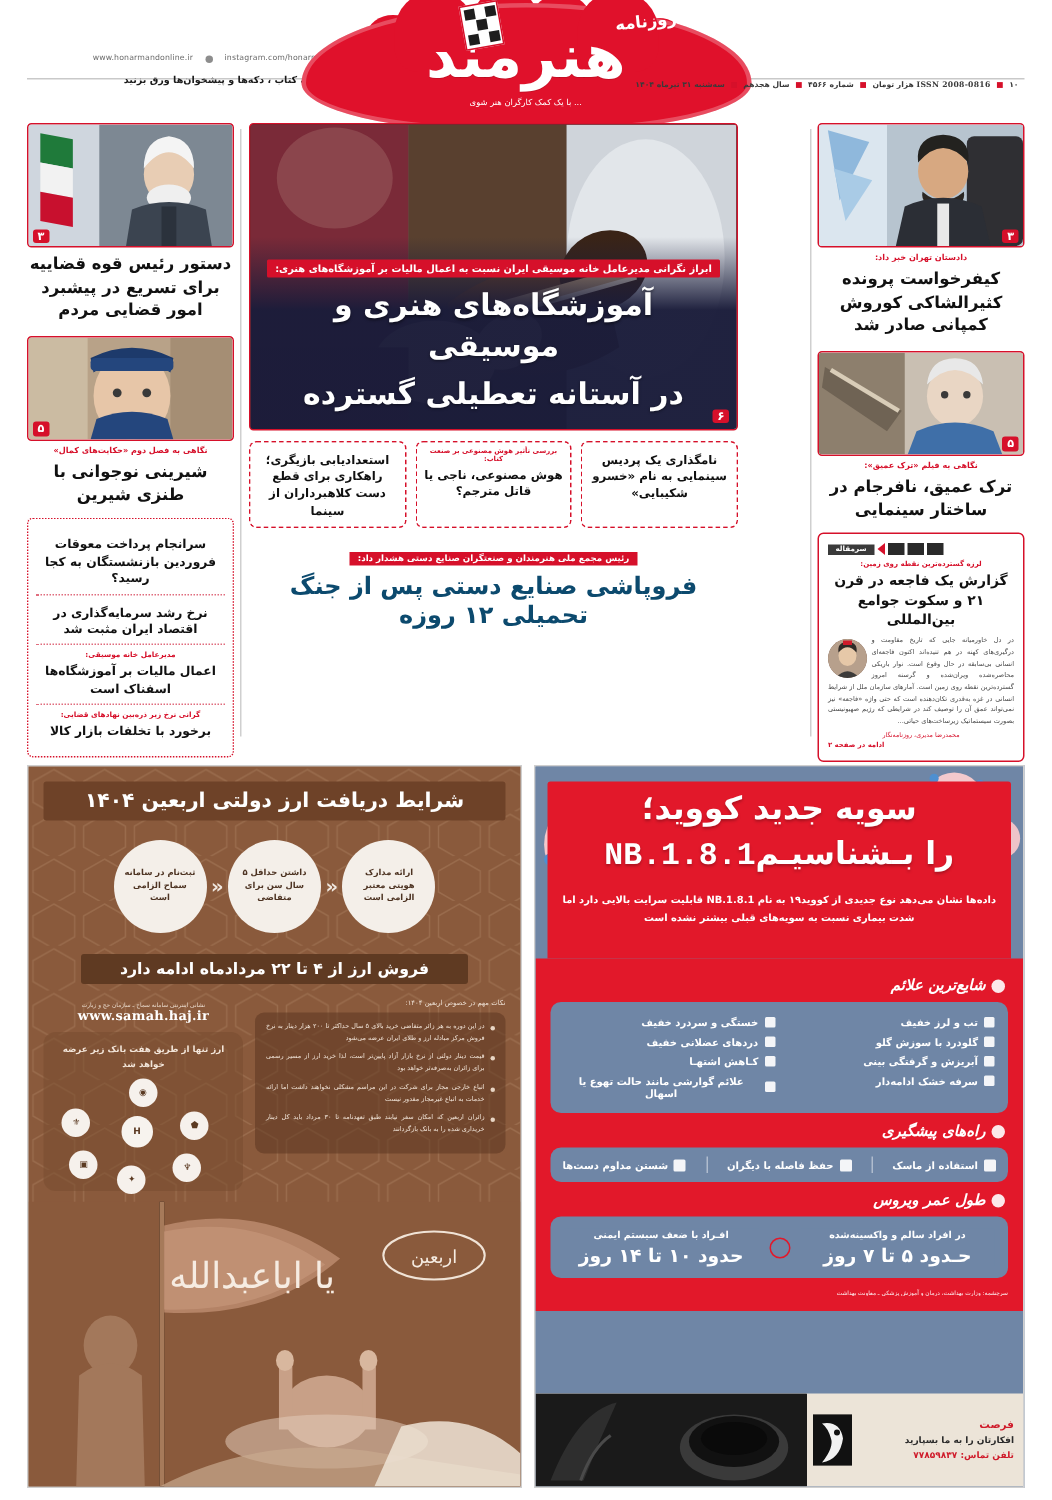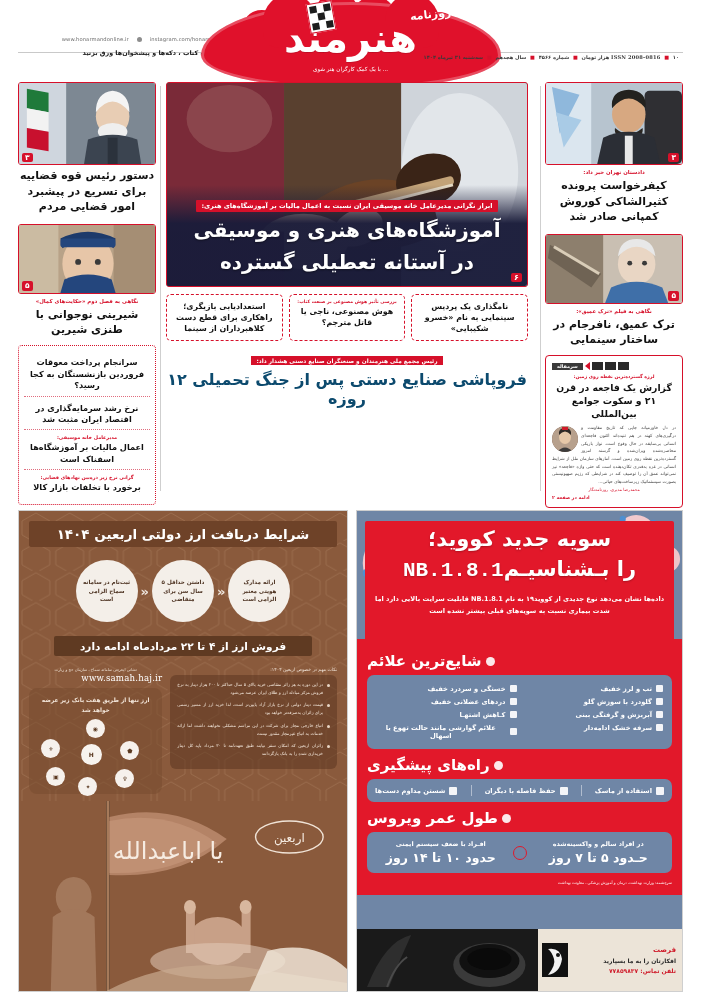--- a/index.html
+++ b/index.html
@@ -57,21 +57,21 @@
     position:absolute; left:122px; top:6px; width:26px; height:30px;
     background:#fff; border:1.2px solid #d6102a; transform:rotate(-10deg);
   }
   .logo-badge .cell { position:absolute; background:#1d1d1d; width:7px; height:7px; }
 
   
   .topgrid { position:relative; height:415px; padding:0 18px; }
 
   .col { position:absolute; top:0; }
   .col-left  { left:18px;  width:138px; }
-  .col-mid   { left:166px; width:362px; }
+  .col-mid   { left:166px; width:326px; }
   .col-right { right:18px; width:138px; }
 
   .vdiv { position:absolute; top:4px; bottom:6px; width:1px; background:#cfcfcf; }
   .vdiv.l { left:160px; } .vdiv.r { right:160px; }
 
   .photo { position:relative; width:100%; border:1.6px solid #d6102a; border-radius:3px; overflow:hidden; }
   .pnum {
     position:absolute; left:3px; bottom:2px; color:#fff; font-size:7.5px; font-weight:bold;
     background:#d6102a; border-radius:2px; padding:0 3px; line-height:1.25;
   }
@@ -143,37 +143,37 @@
   }
   .hajj-mid { display:flex; gap:8px; margin-top:11px; direction:rtl; }
   .hajj-notes { flex:1.25; }
   .notes-label { color:#efe2d6; font-size:4.6px; text-align:right; direction:rtl; margin-bottom:3px; }
   .notes-card { background:rgba(92,55,32,.55); border-radius:6px; padding:6px 7px; }
   .note { display:flex; gap:4px; direction:rtl; margin-bottom:5px; }
   .note .dot { width:3px; height:3px; border-radius:50%; background:#e8d5c4; margin-top:3px; flex:0 0 auto; }
   .note .tx { font-size:4.3px; color:#f1e4d8; line-height:1.8; text-align:justify; }
   .hajj-banks { flex:1; }
   .site-label { color:#eadbcd; font-size:3.9px; text-align:center; direction:rtl; }
-  .site-url { color:#fff; font-size:8.6px; font-weight:normal; font-family:"DejaVu Serif", serif; letter-spacing:.2px; margin-top:1px; }
+  .site-url { color:#fff; font-size:8.6px; font-weight:bold; text-align:center; font-family:"DejaVu Serif", serif; letter-spacing:.2px; margin-top:1px; }
   .banks-card { margin-top:5px; background:rgba(120,76,48,.55); border-radius:8px; padding:7px 5px 9px; position:relative; height:106px; }
   .banks-title { color:#f3e6da; font-size:5.8px; font-weight:bold; text-align:center; direction:rtl; line-height:1.75; }
   .bank-ring { position:relative; height:76px; margin-top:2px; }
   .bank { position:absolute; width:19px; height:19px; border-radius:50%; background:#f6f1ec; display:flex; align-items:center; justify-content:center; font-size:6px; color:#5b3a22; font-weight:bold; }
   .bank.center { width:21px; height:21px; background:#f7f3ee; }
 
   .hajj-art { position:absolute; left:0; right:0; bottom:0; height:190px; }
 
   
   .covid-top { position:relative; height:128px; background:#6f86a6; overflow:hidden; }
   .covid-red { position:absolute; left:8px; right:8px; top:10px; bottom:-10px; background:#e2182a; border-radius:2px; }
   .covid-h1 { position:relative; color:#fff; font-size:21px; font-weight:bold; text-align:center; direction:rtl; padding-top:14px; line-height:1.35; text-shadow:0 1px 2px rgba(0,0,0,.25); }
   .covid-h1 .lat { font-family:Liberation Mono, monospace;text-align:right; }
   .covid-sub { position:relative; color:#fff; font-size:6.6px; font-weight:bold; text-align:center; direction:rtl; line-height:1.85; margin-top:7px; padding:0 14px; }
   .covid-body { background:#e2182a; padding:6px 10px 10px; position:relative; }
-  .sec-head { display:flex; align-items:center; justify-content:flex-end; gap:4px; direction:rtl; color:#fff; font-size:15px; font-weight:bold; margin:7px 2px 5px 0; }
+  .sec-head { display:flex; align-items:center; justify-content:flex-start; gap:4px; direction:rtl; color:#fff; font-size:10px; font-weight:bold; margin:7px 2px 5px 0;font-style:italic; }
   .sec-head .ic { width:9px; height:9px; border-radius:50%; background:#fff; opacity:.9; display:inline-block; }
   .sym-card { background:#6f86a6; border-radius:7px; padding:7px 9px; display:flex; gap:6px; direction:rtl; }
   .sym-col { flex:1;text-align:center; }
   .sym { display:flex; align-items:center; justify-content:flex-start; gap:4px; direction:rtl; color:#fff; font-size:6.7px; font-weight:bold; padding:2.5px 0; }
   .sym .ic { width:7px; height:7px; flex:0 0 auto; background:#fff; opacity:.92; border-radius:1px; }
   .prev-card { background:#6f86a6; border-radius:7px; padding:6px 8px; display:flex; align-items:center; justify-content:space-between; direction:rtl; }
   .prev { display:flex; align-items:center; gap:4px; color:#fff; font-size:6.7px; font-weight:bold; direction:rtl; }
   .prev .ic { width:8px; height:8px; background:#fff; opacity:.92; border-radius:1px; flex:0 0 auto; }
   .prev-sep { width:1px; height:11px; background:rgba(255,255,255,.45); }
   .life-card { background:#6f86a6; border-radius:7px; padding:8px 9px; display:flex; align-items:center; gap:7px; direction:rtl; position:relative; }

